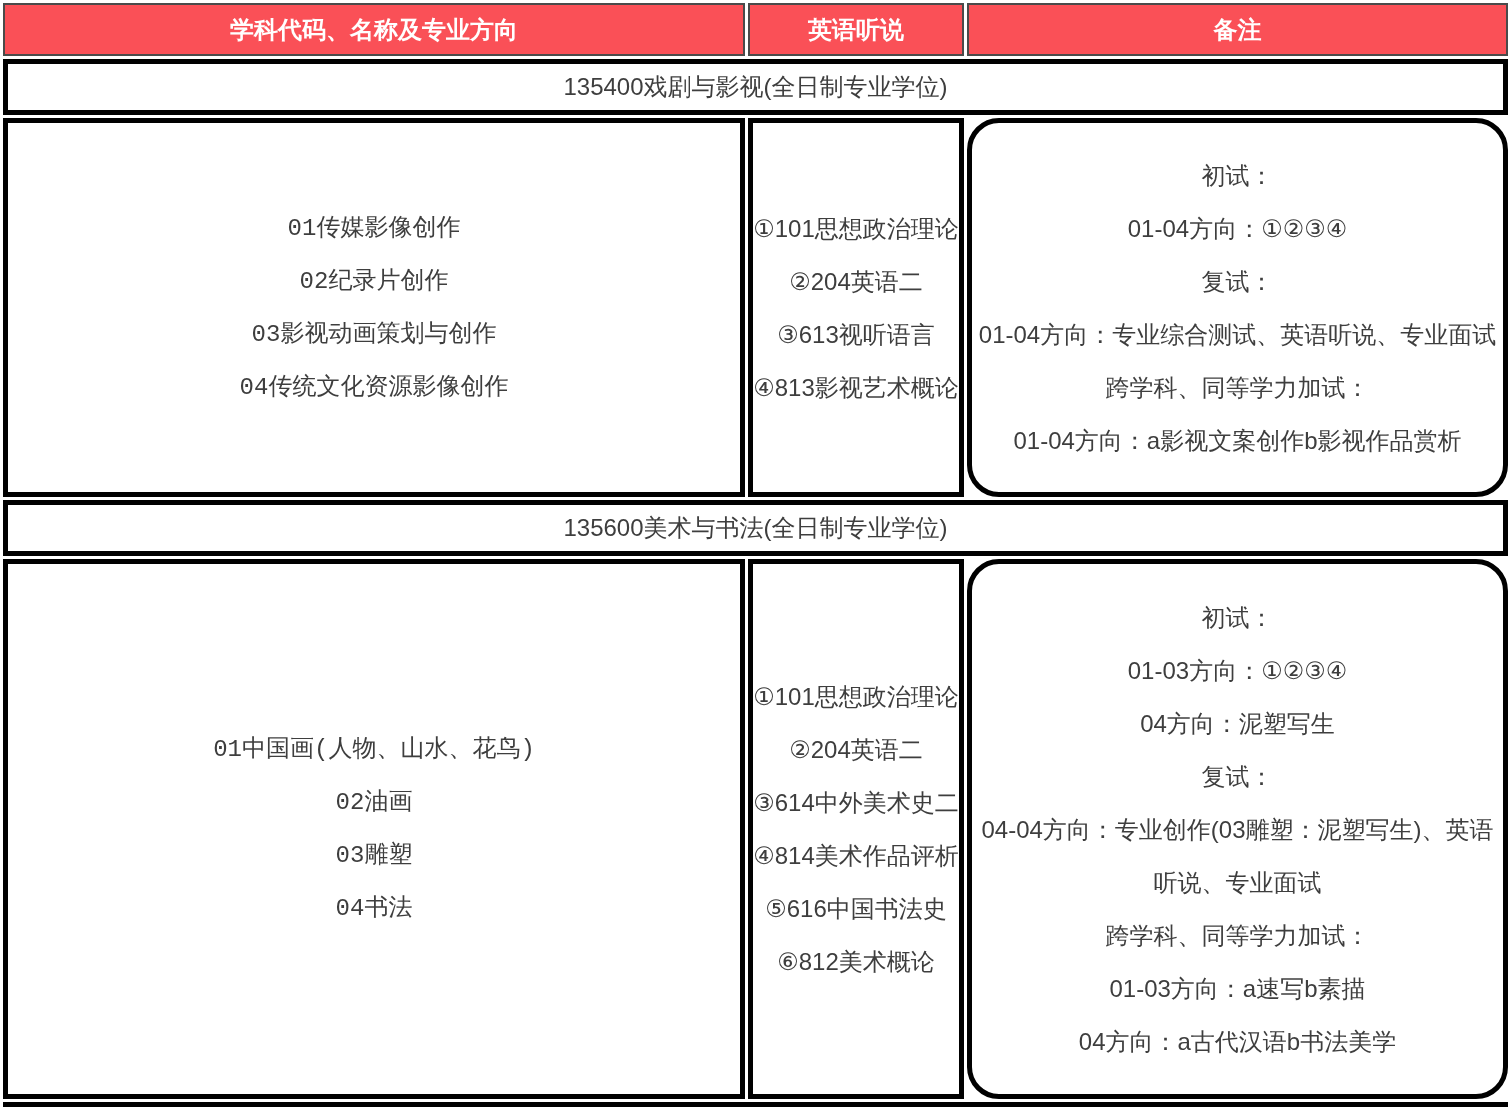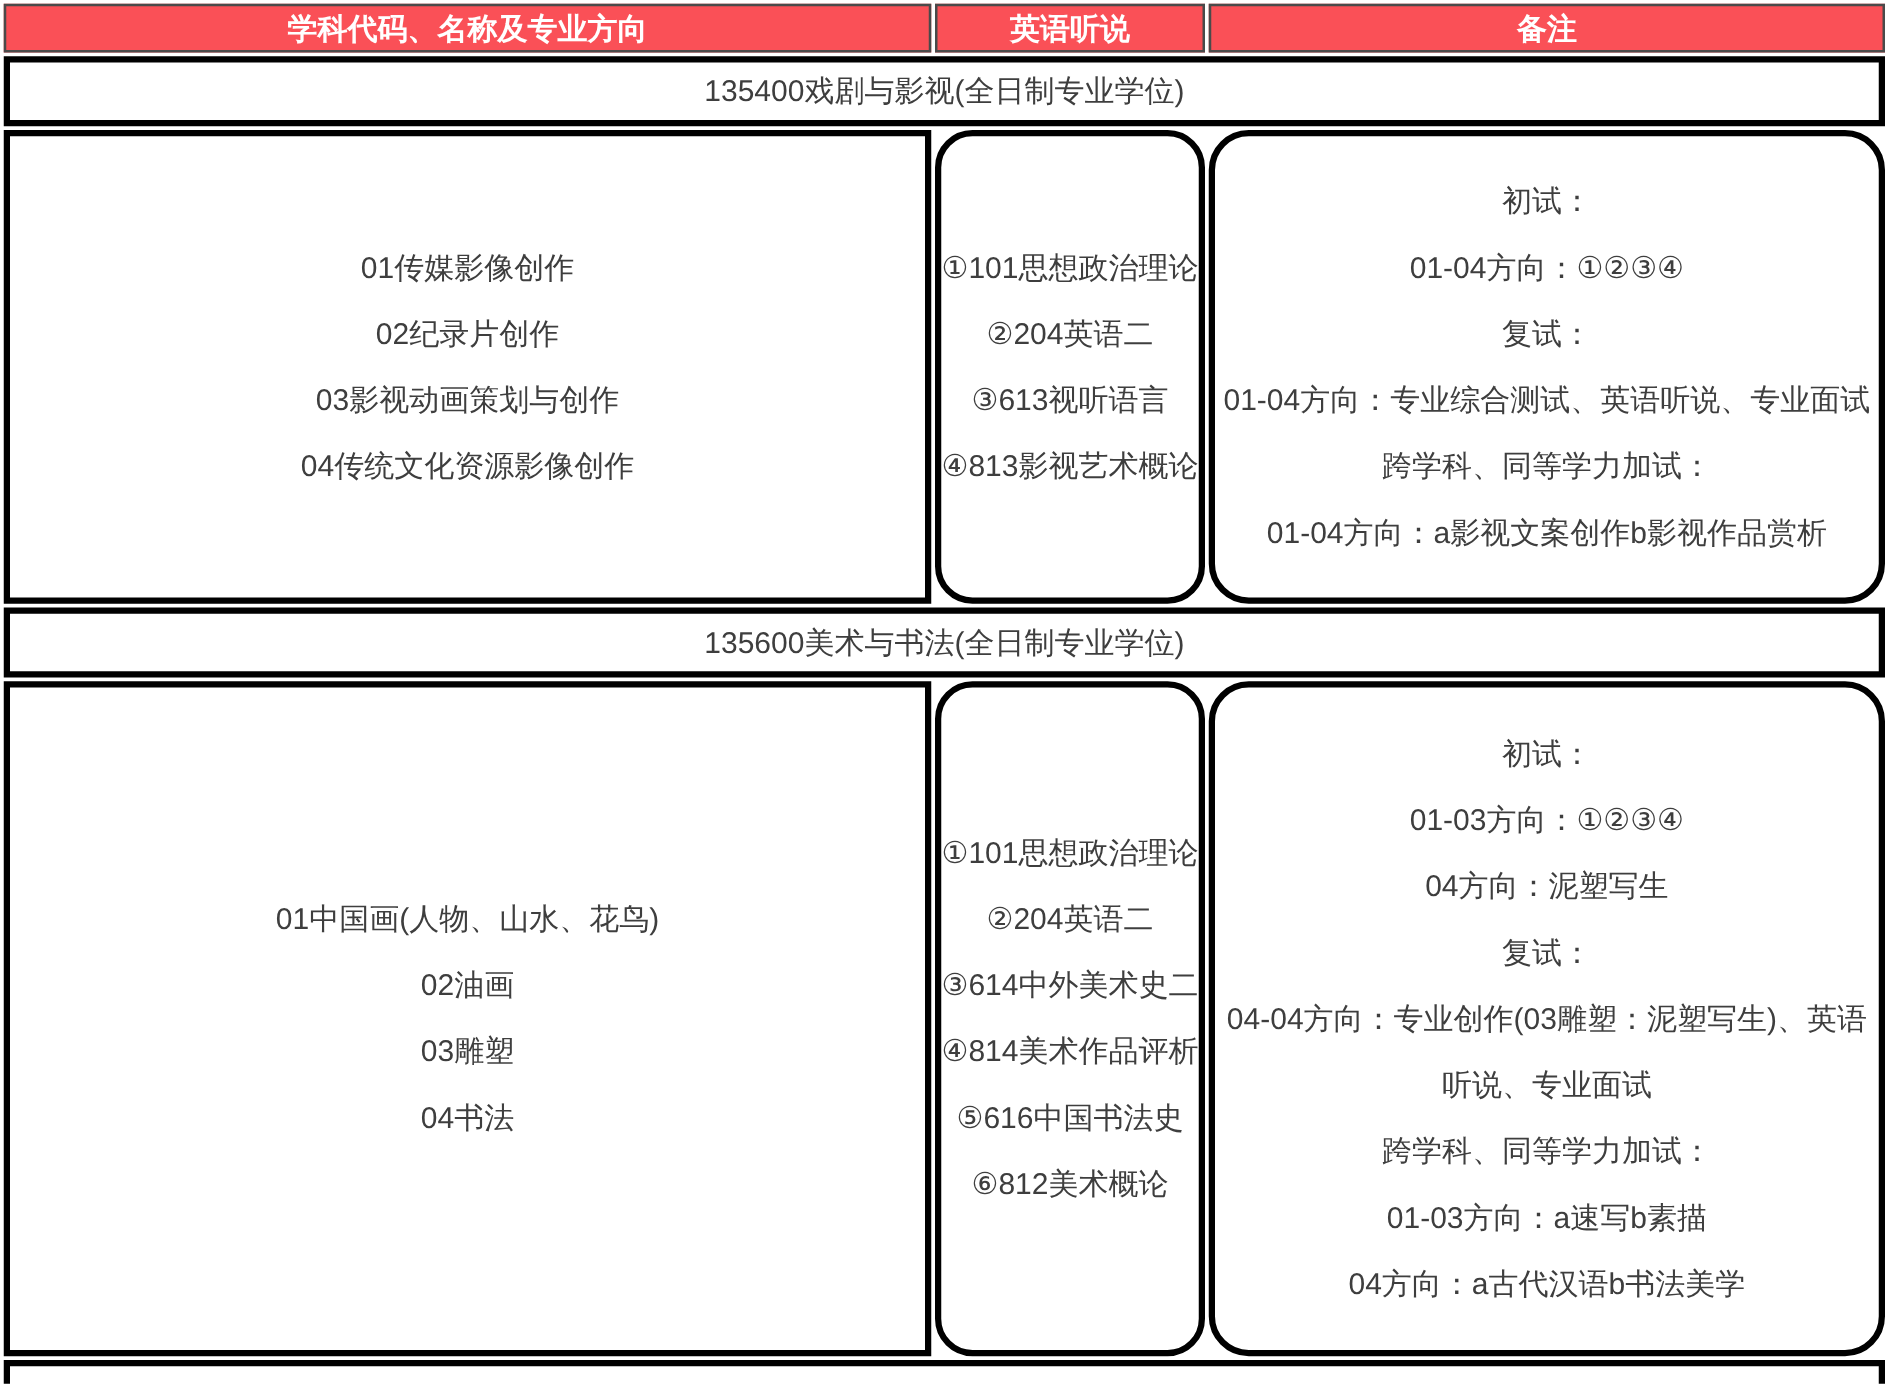--- a/index.html
+++ b/index.html
@@ -25,33 +25,33 @@
     box-sizing: border-box;
     text-align: center;
     vertical-align: middle;
     padding: 0;
   }
   th.hdr {
     background: #fa5057;
     color: #ffffff;
     font-weight: bold;
     border: 2px solid #4a4a4a;
-    height: 39px;
+    height: 53px;
     font-size: 24px;
   }
   td.cell {
     border: 5px solid #000000;
     background: #ffffff;
   }
   tr.title-row td.cell { height: 56px; }
   tr.body-row-1 td.cell { height: 379px; }
   tr.body-row-2 td.cell { height: 540px; }
   tr.partial-row td.cell { height: 40px; }
-  td.dir-cell   { padding: 0 10px; }
-  td.subj-cell  { padding: 0 14px; border-radius: 30px; }
+  td.dir-cell   { padding: 0 10px; font-family: Liberation Mono, monospace; }
+  td.subj-cell  { padding: 0 14px; }
   td.notes-cell { padding: 0 12px; border-radius: 32px; }
   .line {
     line-height: 53px;
   }
 </style>
 </head>
 <body>
 
 <table class="adm">
   <colgroup>

